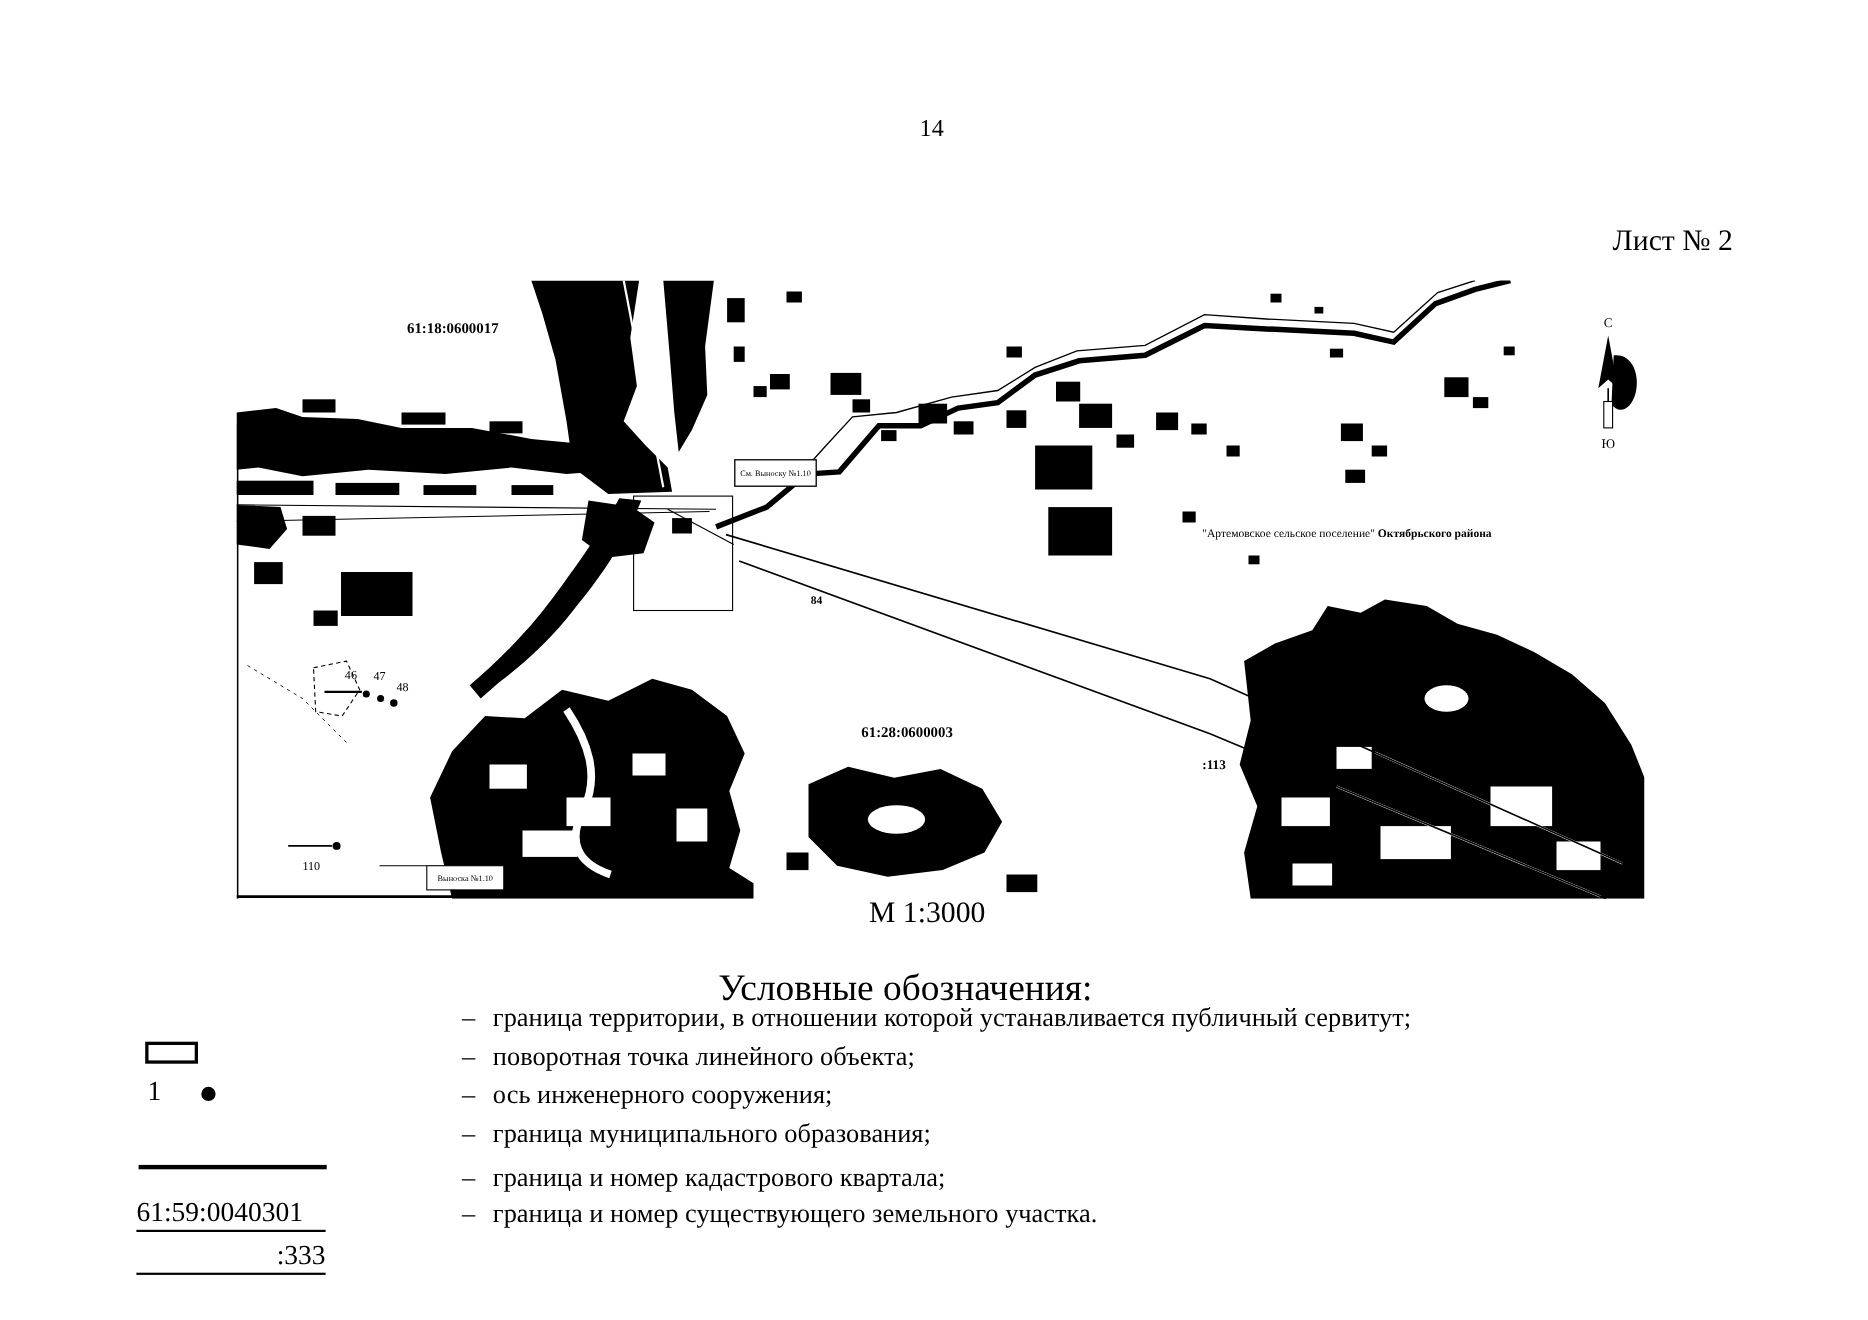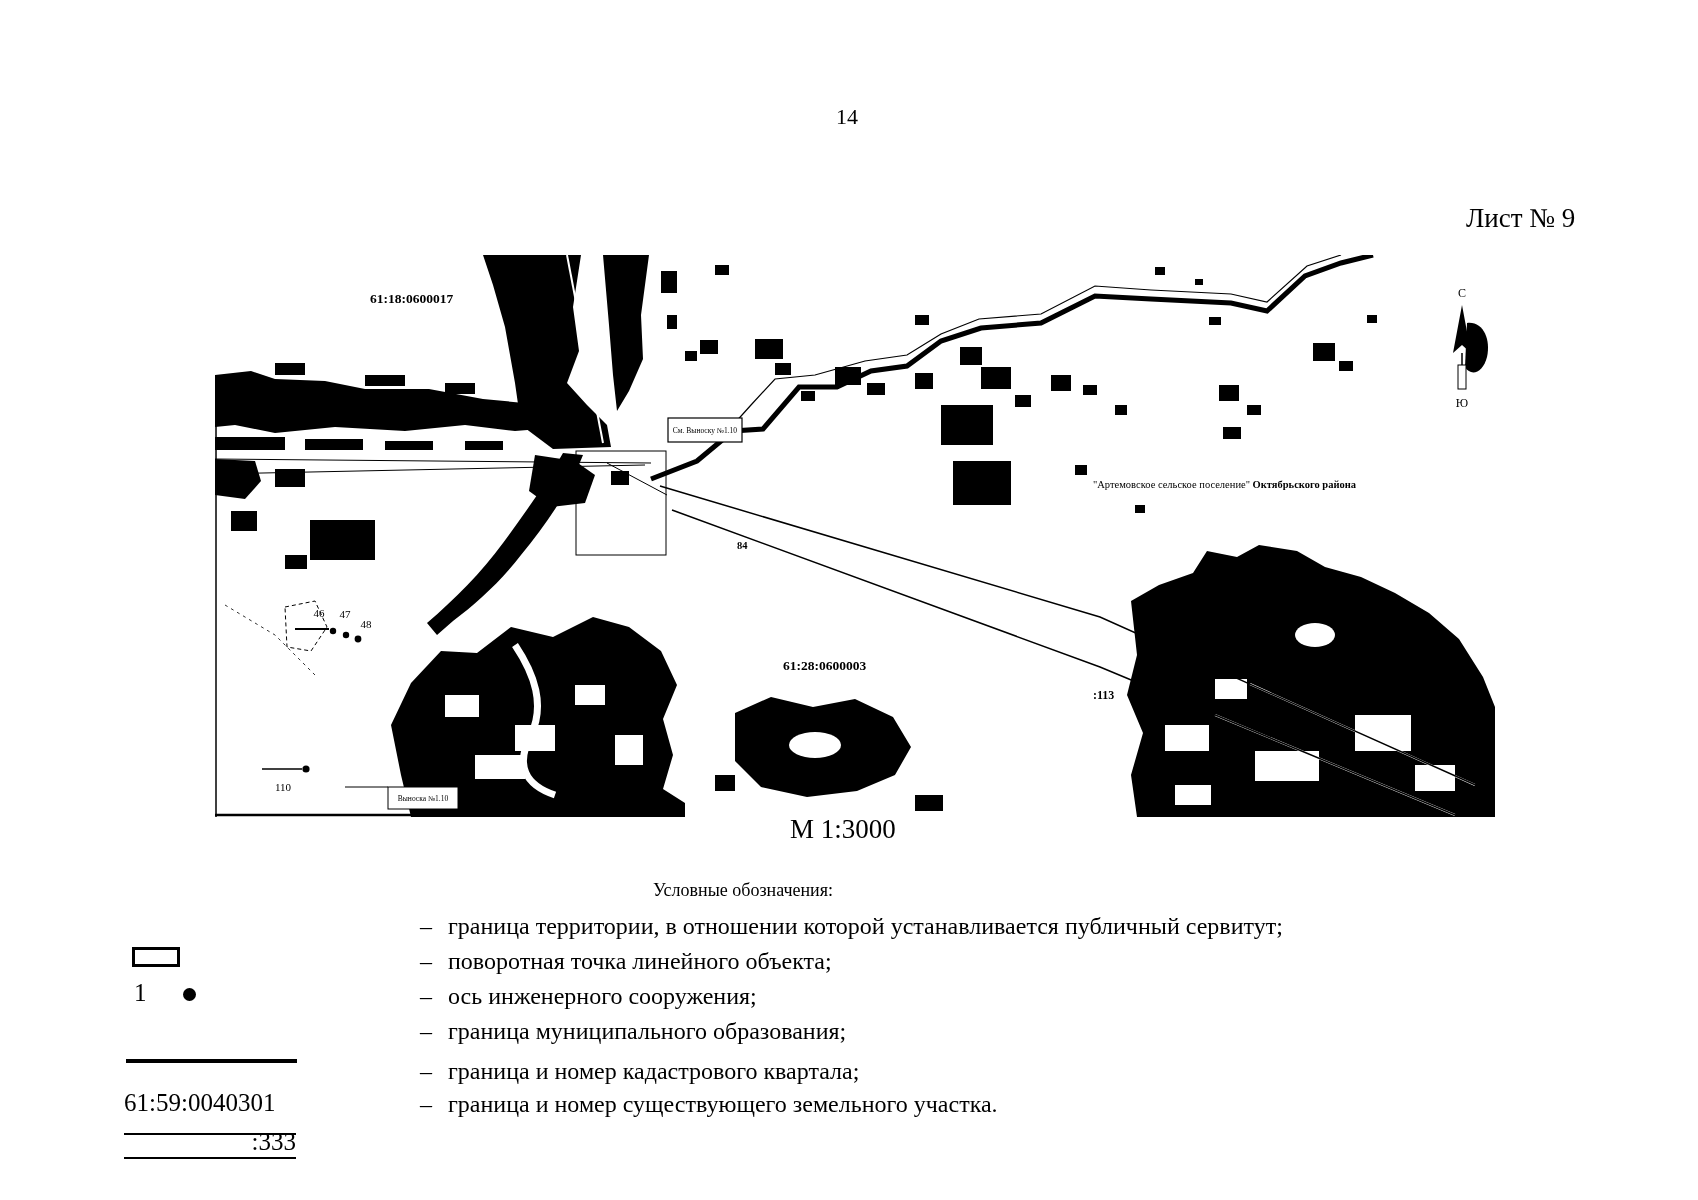--- a/index.html
+++ b/index.html
@@ -8,39 +8,39 @@
 
   .abs { position:absolute;margin-top:40px; }
 
   #page-number { left:836px; top:64px; font-size:22px; }
   #sheet-label { left:1466px; top:163px; font-size:27px; }
 
   #map-figure { left:215px; top:215px; width:1280px; height:562px; }
 
   #scale-label { left:790px; top:774px; font-size:27px; }
 
-  #legend-title { left:653px; top:840px; font-size:18px; }
+  #legend-title { left:653px; top:840px; font-size:34px; }
 
   .legend-row { position:absolute; left:420px; font-size:24px; white-space:nowrap; }
   .legend-row .dash { display:inline-block; width:28px; }
 
   #symbol-rect { left:132px; top:907px; width:48px; height:20px; border:3.5px solid #000; background:#fff; }
   #symbol-point-number { left:134px; top:939px; font-size:25px; }
   #symbol-point-dot { left:183px; top:948px; width:13px; height:13px; border-radius:50%; background:#000; }
   #symbol-axis-line { left:126px; top:1019px; width:171px; height:4px; background:#000; }
-  #symbol-quarter { left:124px; top:1049px; width:172px; font-size:25px; border-bottom:2.5px solid #000; padding-bottom:16px; }
+  #symbol-quarter { left:124px; top:1049px; width:172px; font-size:25px; border-bottom:2.5px solid #000; padding-bottom:1px; }
   #symbol-parcel { left:124px; top:1088px; width:172px; font-size:25px; border-bottom:2.5px solid #000; padding-bottom:1px;text-align:right; }
 
   svg text { font-family:"Liberation Serif", serif; fill:#000; }
 </style>
 </head>
 <body>
 
 <div class="abs" id="page-number">14</div>
-<div class="abs" id="sheet-label">Лист № 9</div>
+<div class="abs" id="sheet-label">Лист № 2</div>
 
 <div class="abs" id="map-figure">
 <svg width="1280" height="562" viewBox="0 0 1280 562">
 
   <g fill="#000">
 
     <path d="M268,0 L366,0 L358,52 L364,96 L352,128 L372,150 L392,170 L396,192 L338,194 L306,170 L300,128 L290,72 L278,30 Z"></path>
     <path d="M388,0 L434,0 L426,60 L428,104 L414,136 L402,156 L398,120 L394,70 Z"></path>
 
     <line x1="352" y1="0" x2="388" y2="188" stroke="#fff" stroke-width="2"></line>

